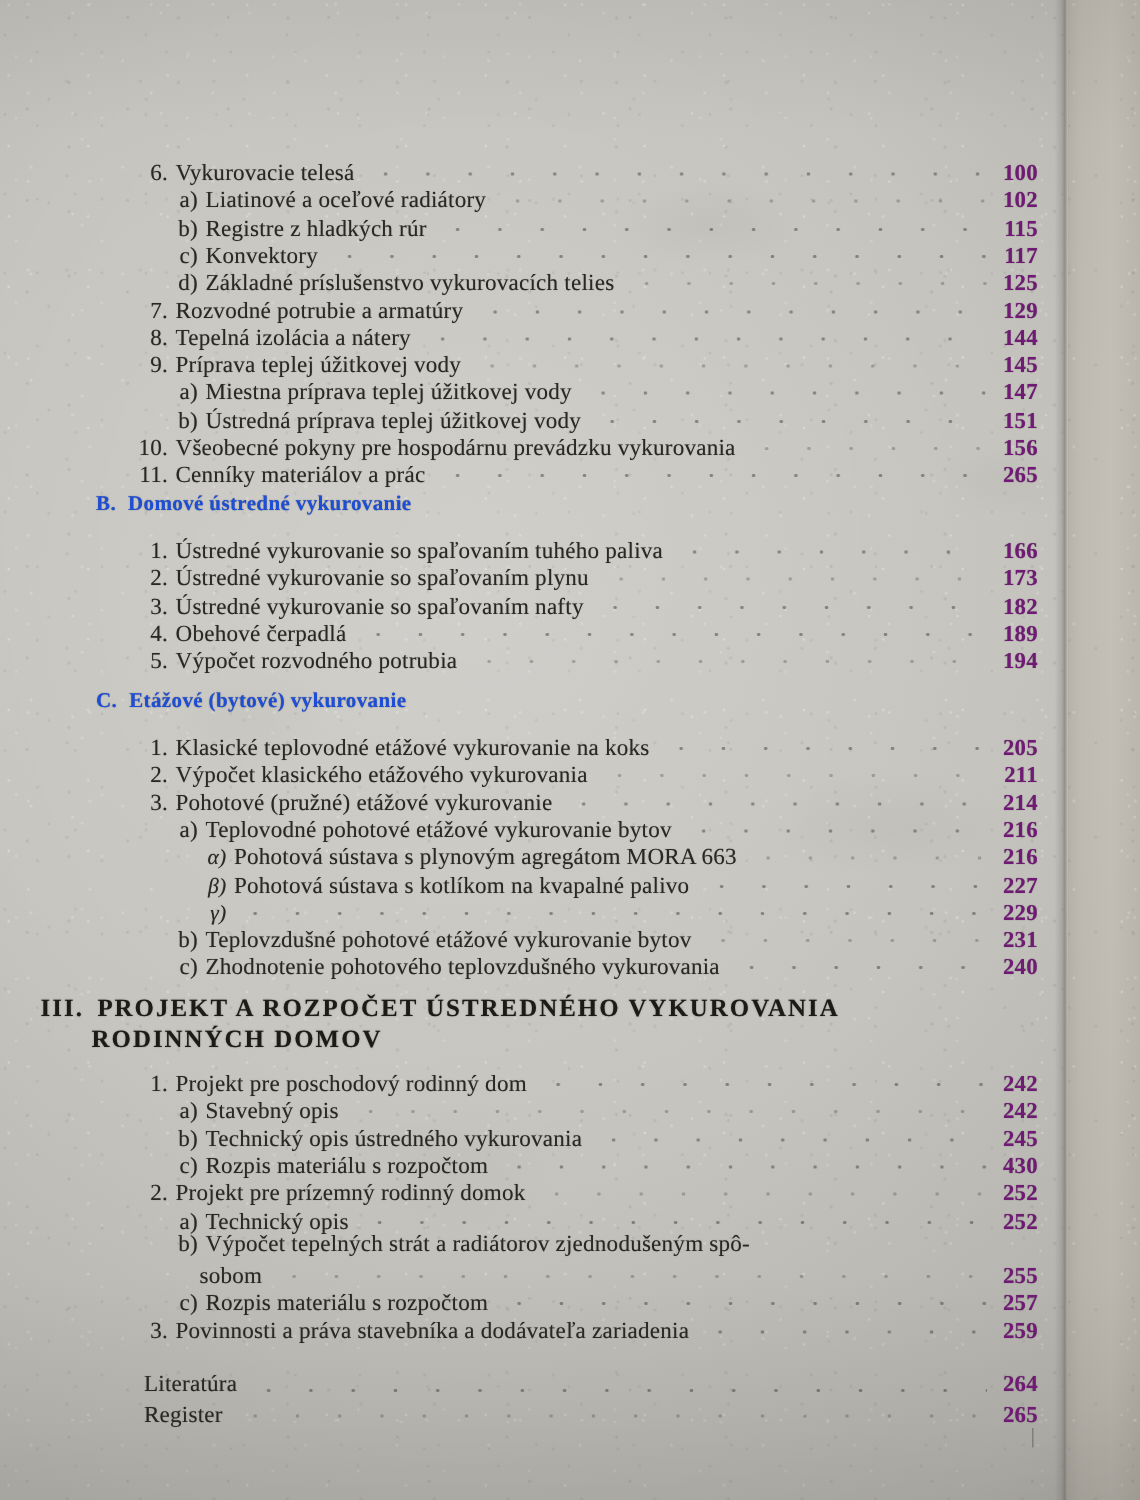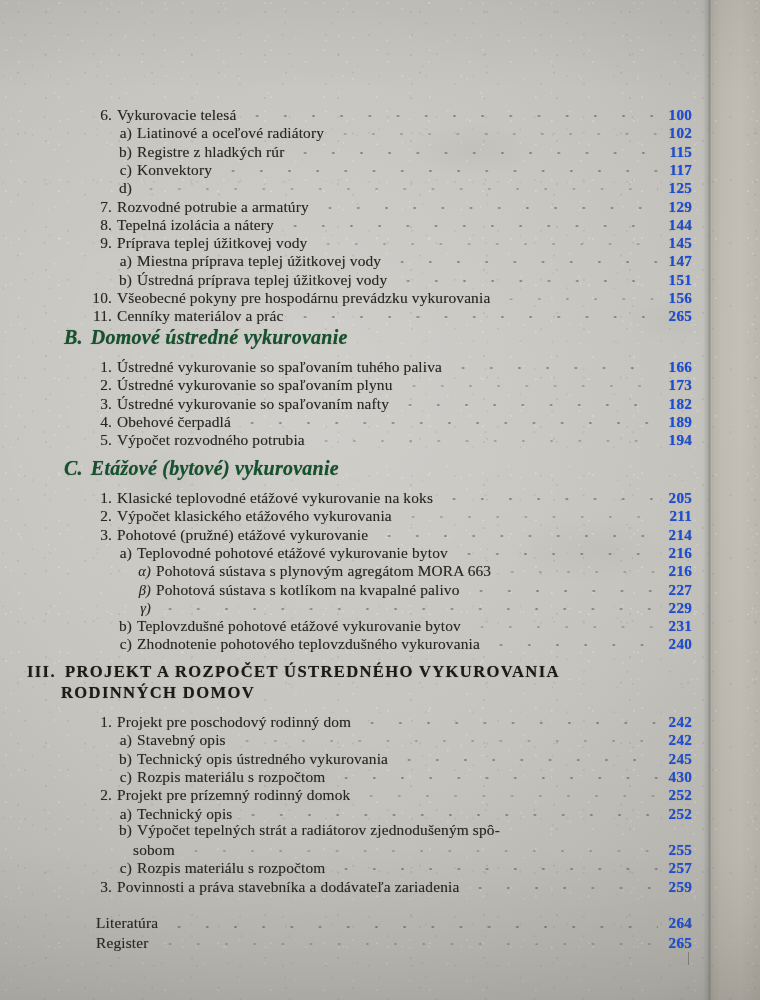--- a/index.html
+++ b/index.html
@@ -160,35 +160,34 @@
   }
   .leader.faint::after { opacity: 0.52; }
 
   .pageno {
     flex: 0 0 auto;
     width: 34px;
     text-align: right;
     font-weight: 700;
     font-size: 15.2px;
     letter-spacing: 0.2px;
-    color: #1d4ed8;
+    color: #701a75;
     text-shadow: 0 0 0.7px rgba(35,33,30,0.50);
   }
 
   
   .sec-head {
     position: absolute;
     white-space: nowrap;
     font-weight: 700;
-    font-size: 20px;
+    font-size: 14px;
     line-height: 18px;
     letter-spacing: 0.25px;
-    color: #14532d;
+    color: #1d4ed8;
     text-shadow: 0 0 0.8px rgba(32,30,27,0.55);
-    font-style: italic;
   }
   .sec-head .sh-mark { margin-right: 8px; }
 
   
   .chap-head {
     position: absolute;
     font-weight: 700;
     font-size: 16.6px;
     line-height: 21px;
     letter-spacing: 1.35px;
@@ -239,20 +238,21 @@
         <span class="pageno">115</span>
       </div>
       <div class="toc-row" style="left: 110px; top: 158.9px; width: 582px;">
         <span class="marker m-alpha">c)</span>
         <span class="title-txt">Konvektory</span>
         <span class="leader"></span>
         <span class="pageno">117</span>
       </div>
       <div class="toc-row" style="left: 110px; top: 177.2px; width: 582px;">
         <span class="marker m-alpha">d)</span>
+        <span class="title-txt">Základné príslušenstvo vykurovacích telies</span>
         <span class="leader faint"></span>
         <span class="pageno">125</span>
       </div>
       <div class="toc-row" style="left: 88px; top: 195.5px; width: 604px;">
         <span class="marker m-num">7.</span>
         <span class="title-txt">Rozvodné potrubie a armatúry</span>
         <span class="leader"></span>
         <span class="pageno">129</span>
       </div>
       <div class="toc-row" style="left: 88px; top: 213.8px; width: 604px;">

